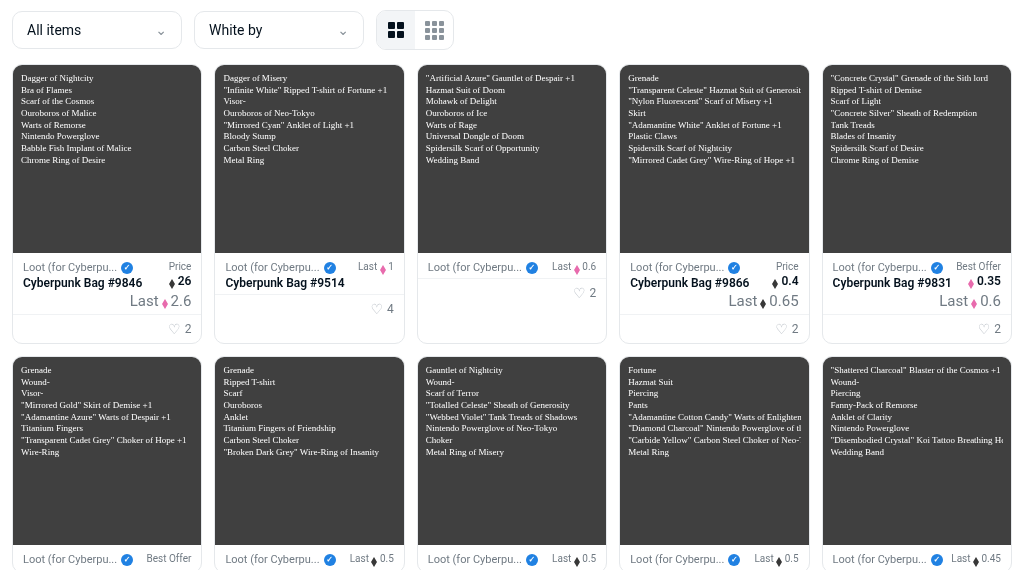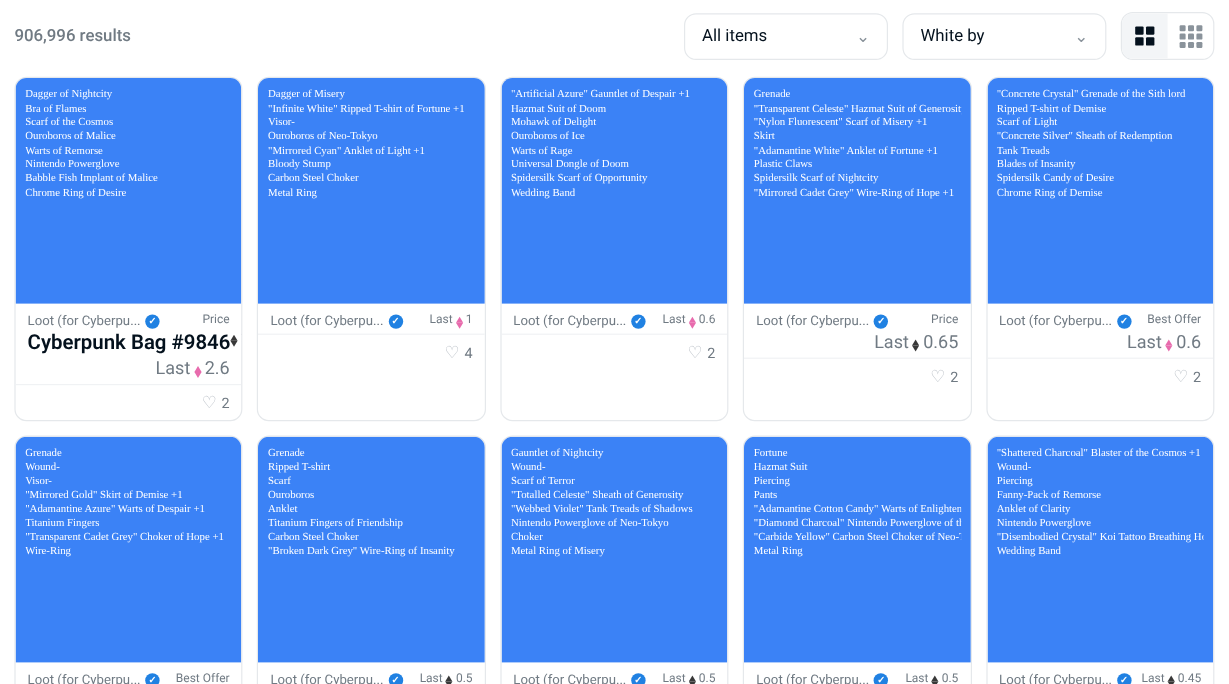--- a/index.html
+++ b/index.html
@@ -10,44 +10,43 @@
 .chev{color:#8a939b;}
 .viewToggle{display:flex;border:1px solid #e5e8eb;border-radius:10px;overflow:hidden;}
 .viewBtn{width:38px;height:38px;display:flex;align-items:center;justify-content:center;cursor:pointer;}
 .viewBtn.active{background:#f3f5f7;}
 .gridIcon2{display:grid;grid-template-columns:7px 7px;grid-template-rows:7px 7px;gap:2px;}
 .gridIcon2 span{background:#04111d;border-radius:1px;}
 .gridIcon3{display:grid;grid-template-columns:5px 5px 5px;grid-template-rows:5px 5px 5px;gap:2px;}
 .gridIcon3 span{background:#8a939b;border-radius:1px;}
 .grid{display:grid;grid-template-columns:repeat(5,1fr);gap:12px;}
 .card{border:1px solid #e5e8eb;border-radius:10px;overflow:hidden;display:flex;flex-direction:column;}
-.preview{background:#3b82f6;color:#fff;font-family:"Times New Roman",serif;font-size:9px;line-height:1.3;padding:8px 8px;height:188px;overflow:hidden;}
+.preview{background:#404040;color:#fff;font-family:"Times New Roman",serif;font-size:9px;line-height:1.3;padding:8px 8px;height:188px;overflow:hidden;}
 .preview div{white-space:nowrap;overflow:hidden;text-overflow:clip;}
 .meta{padding:8px 10px 4px;}
 .row{display:flex;justify-content:space-between;align-items:flex-start;}
 .coll{display:flex;align-items:center;gap:4px;min-width:0;}
 .collName{font-size:11px;color:#707a83;white-space:nowrap;overflow:hidden;text-overflow:ellipsis;max-width:108px;}
 .verify{width:12px;height:12px;border-radius:50%;background:#2081e2;display:flex;align-items:center;justify-content:center;}
 .verify::after{content:"✓";color:#fff;font-size:8px;font-weight:700;}
 .rightLabel{font-size:10px;color:#707a83;}
-.title{font-size:17px;font-weight:600;color:#04111d;margin-top:2px;white-space:nowrap;}
+.title{font-size:12px;font-weight:600;color:#04111d;margin-top:2px;white-space:nowrap;}
 .priceVal{font-size:12px;font-weight:600;display:flex;align-items:center;gap:3px;justify-content:flex-end;}
 .last{font-size:15px;color:#707a83;display:flex;align-items:center;gap:3px;justify-content:flex-end;margin-top:2px;}
 .eth{display:inline-block;width:0;height:0;border-left:3px solid transparent;border-right:3px solid transparent;border-bottom:5px solid #383838;position:relative;}
 .eth::after{content:"";position:absolute;left:-3px;top:5px;width:0;height:0;border-left:3px solid transparent;border-right:3px solid transparent;border-top:5px solid #383838;}
 .eth.pink{border-bottom-color:#e86bad;}
 .eth.pink::after{border-top-color:#e86bad;}
 .footer{border-top:1px solid #f0f2f4;padding:6px 10px;display:flex;justify-content:flex-end;align-items:center;gap:4px;color:#707a83;font-size:12px;}
 .heart{font-size:14px;color:#b8bec5;}
 </style>
 </head>
 <body>
 
 <div class="topbar">
-  <div class="results">906,996 results</div>
   <div class="select">
     <span>All items</span>
     <span class="chev">⌄</span>
   </div>
   <div class="select">
     <span>White by</span>
     <span class="chev">⌄</span>
   </div>
   <div class="viewToggle">
     <div class="viewBtn active">
@@ -117,20 +116,23 @@
         <div>Metal Ring</div>
       </div>
       <div class="meta">
         <div class="row">
           <div class="coll">
             <span class="collName">Loot (for Cyberpu...</span>
             <span class="verify"></span>
           </div>
           <span class="rightLabel">Last <span class="eth pink"></span> 1</span>
         </div>
+        <div class="row">
+          <div class="title">Cyberpunk Bag #9514</div>
+        </div>
       </div>
       <div class="footer">
         <span class="heart">♡</span>
         <span>4</span>
       </div>
     </div>
     <div class="card">
       <div class="preview">
         <div>"Artificial Azure" Gauntlet of Despair +1</div>
         <div>Hazmat Suit of Doom</div>
@@ -167,45 +169,53 @@
         <div>"Mirrored Cadet Grey" Wire-Ring of Hope +1</div>
       </div>
       <div class="meta">
         <div class="row">
           <div class="coll">
             <span class="collName">Loot (for Cyberpu...</span>
             <span class="verify"></span>
           </div>
           <span class="rightLabel">Price</span>
         </div>
+        <div class="row">
+          <div class="title">Cyberpunk Bag #9866</div>
+          <div class="priceVal"><span class="eth"></span> 0.4</div>
+        </div>
         <div class="last">Last <span class="eth"></span> 0.65</div>
       </div>
       <div class="footer">
         <span class="heart">♡</span>
         <span>2</span>
       </div>
     </div>
     <div class="card">
       <div class="preview">
         <div>"Concrete Crystal" Grenade of the Sith lord</div>
         <div>Ripped T-shirt of Demise</div>
         <div>Scarf of Light</div>
         <div>"Concrete Silver" Sheath of Redemption</div>
         <div>Tank Treads</div>
         <div>Blades of Insanity</div>
-        <div>Spidersilk Candy of Desire</div>
+        <div>Spidersilk Scarf of Desire</div>
         <div>Chrome Ring of Demise</div>
       </div>
       <div class="meta">
         <div class="row">
           <div class="coll">
             <span class="collName">Loot (for Cyberpu...</span>
             <span class="verify"></span>
           </div>
           <span class="rightLabel">Best Offer</span>
+        </div>
+        <div class="row">
+          <div class="title">Cyberpunk Bag #9831</div>
+          <div class="priceVal"><span class="eth pink"></span> 0.35</div>
         </div>
         <div class="last">Last <span class="eth pink"></span> 0.6</div>
       </div>
       <div class="footer">
         <span class="heart">♡</span>
         <span>2</span>
       </div>
     </div>
     <div class="card">
       <div class="preview">

